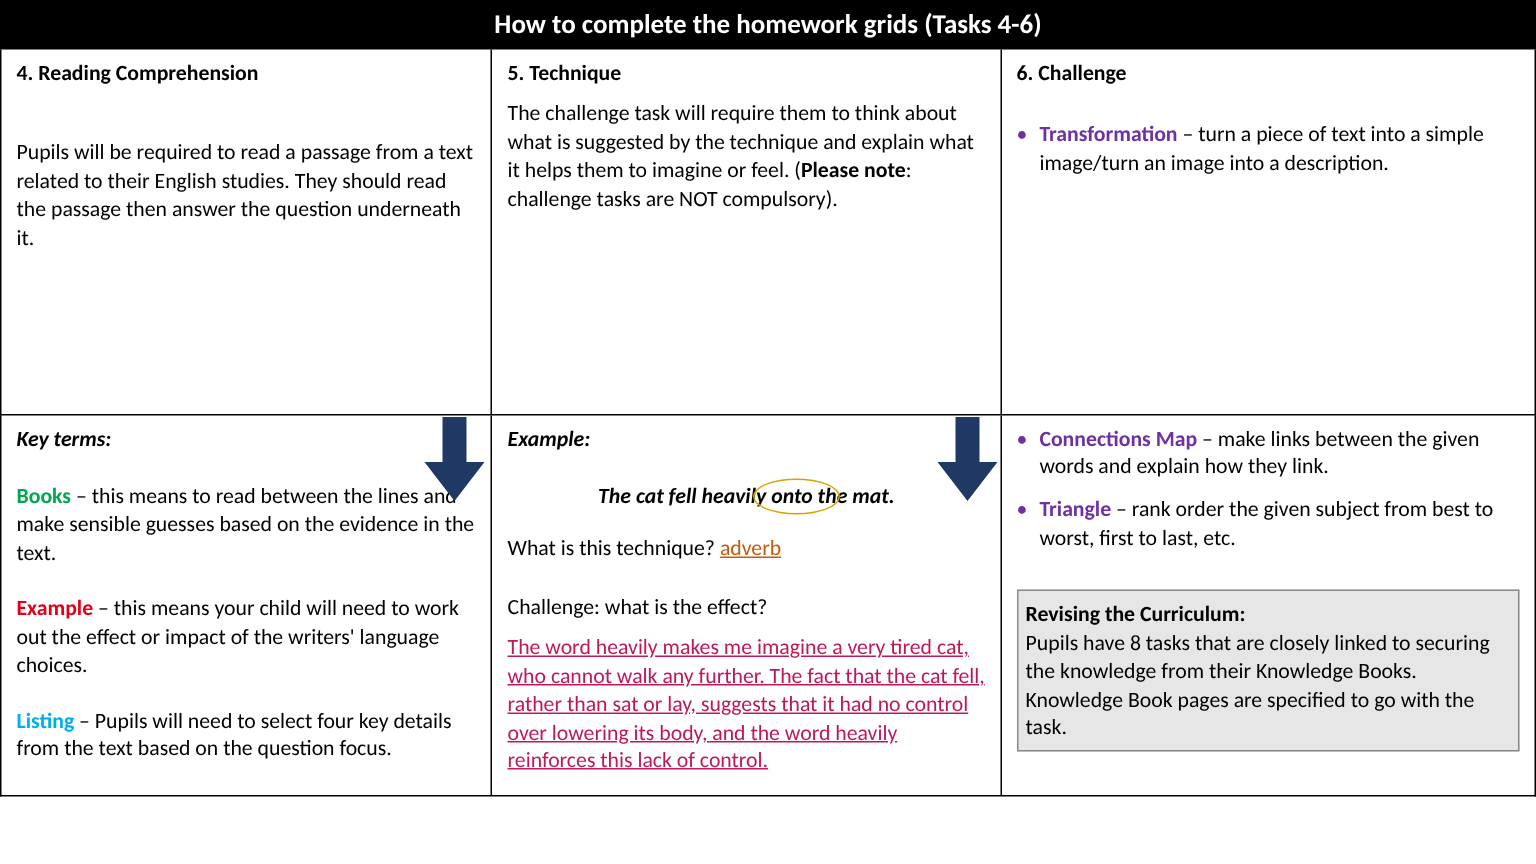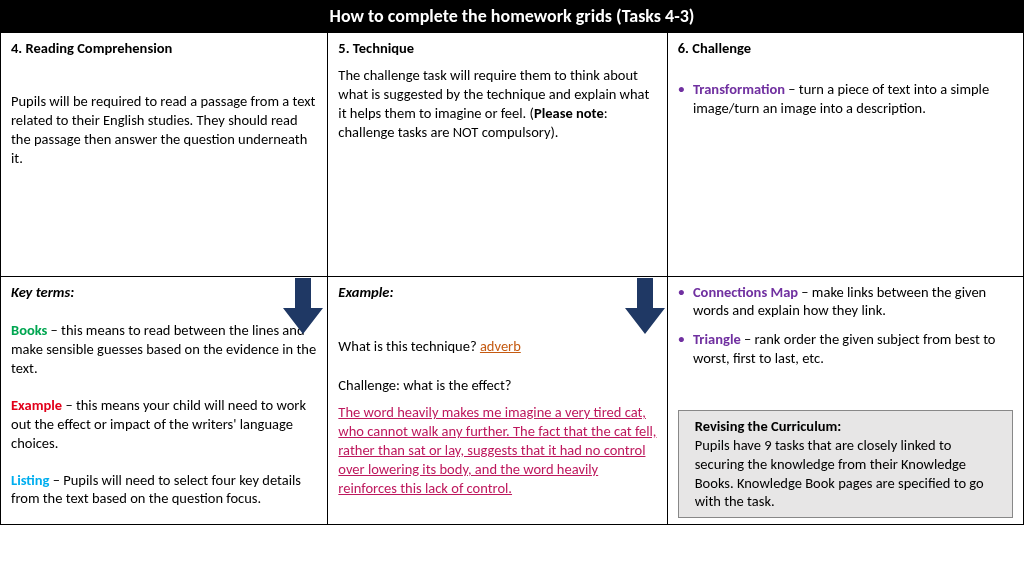--- a/index.html
+++ b/index.html
@@ -14,40 +14,40 @@
 .row2{border-bottom:1px solid #000}
 .hdr{font-weight:bold;}
 .term{font-weight:bold}
 .infer{color:#00a651}
 .analyse{color:#e2001a}
 .listing{color:#00aeef}
 .purple{color:#7030a0;font-weight:bold}
 .bullet{display:flex;margin-bottom:10px}
 .bullet .dot{color:#7030a0;margin-right:8px;flex-shrink:0}
 .bullet .txt{flex:1}
-.rev-box{background:#e7e6e6;border:1px solid #888;padding:6px 16px;margin-top:42px}
+.rev-box{background:#e7e6e6;border:1px solid #888;padding:6px 5px;margin-top:25px}
 .rev-box .rh{font-weight:bold}
 .ex-sent{font-weight:bold;font-style:italic;text-align:center;position:relative}
 .oval{position:absolute;width:56px;height:22px;border:1.5px solid #d9a300;border-radius:50%;left:164px;top:-2px}
 .tech{text-decoration:underline;color:#c55a11}
 .eff{text-decoration:underline;color:#be185d}
 .arrow{position:absolute;width:40px;height:56px}
 .arrow svg{width:100%;height:100%}
 .a1{left:283px;top:278px}
 .a2{left:625px;top:278px}
 .wrap{position:relative;width:1024px}
 p{margin:0 0 8px 0}
 </style>
 </head>
 <body>
 
 <div class="wrap">
 
 <div class="title-bar">
-  <span>How to complete the homework grids (Tasks 4-3)</span>
+  <span>How to complete the homework grids (Tasks 4-6)</span>
 </div>
 
 <div class="grid row1">
   <div class="col c1">
     <p class="hdr">4. Reading Comprehension</p>
     <p style="height:18px"></p>
     <p>Pupils will be required to read a passage from a text related to their English studies. They should read the passage then answer the question underneath it.</p>
     <p style="height:86px"></p>
   </div>
   <div class="col c2">
@@ -72,38 +72,42 @@
     <p style="height:4px"></p>
     <p><span class="term infer">Books</span><span> – this means to read between the lines and make sensible guesses based on the evidence in the text.</span></p>
     <p style="height:2px"></p>
     <p><span class="term analyse">Example</span><span> – this means your child will need to work out the effect or impact of the writers' language choices.</span></p>
     <p style="height:2px"></p>
     <p><span class="term listing">Listing</span><span> – Pupils will need to select four key details from the text based on the question focus.</span></p>
   </div>
   <div class="col c2">
     <p class="hdr" style="font-style:italic">Example:</p>
     <p style="height:4px"></p>
+    <div class="ex-sent">
+      <span>The cat fell heavily onto the mat.</span>
+      <span class="oval"></span>
+    </div>
     <p style="height:8px"></p>
     <p><span>What is this technique? </span><span class="tech">adverb</span></p>
     <p style="height:4px"></p>
     <p>Challenge: what is the effect?</p>
     <p><span class="eff">The word heavily makes me imagine a very tired cat, who cannot walk any further. The fact that the cat fell, rather than sat or lay, suggests that it had no control over lowering its body, and the word heavily reinforces this lack of control.</span></p>
   </div>
   <div class="col c3">
     <div class="bullet">
       <span class="dot">•</span>
       <span class="txt"><span class="purple">Connections Map</span><span> – make links between the given words and explain how they link.</span></span>
     </div>
     <div class="bullet">
       <span class="dot">•</span>
       <span class="txt"><span class="purple">Triangle</span><span> – rank order the given subject from best to worst, first to last, etc.</span></span>
     </div>
     <div class="rev-box">
       <span class="rh">Revising the Curriculum:</span><br>
-      <span>Pupils have 9 tasks that are closely linked to securing the knowledge from their Knowledge Books. Knowledge Book pages are specified to go with the task.</span>
+      <span>Pupils have 8 tasks that are closely linked to securing the knowledge from their Knowledge Books. Knowledge Book pages are specified to go with the task.</span>
     </div>
   </div>
 </div>
 
 <div class="arrow a1">
   <svg viewBox="0 0 40 56">
         <path d="M12 0 H28 V30 H40 L20 56 L0 30 H12 Z" fill="#1f3864"></path>
       </svg>
 </div>
 <div class="arrow a2">

